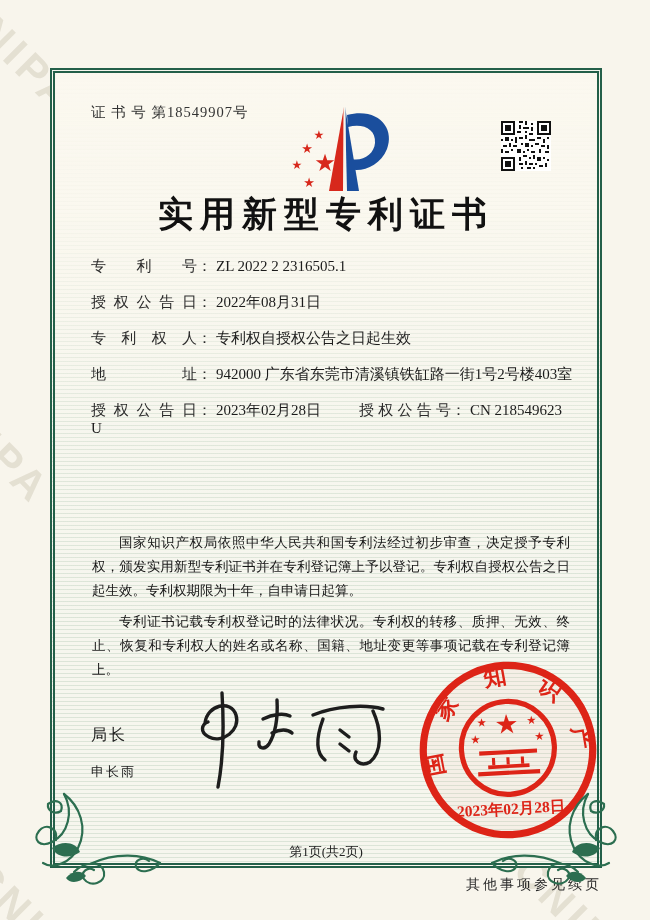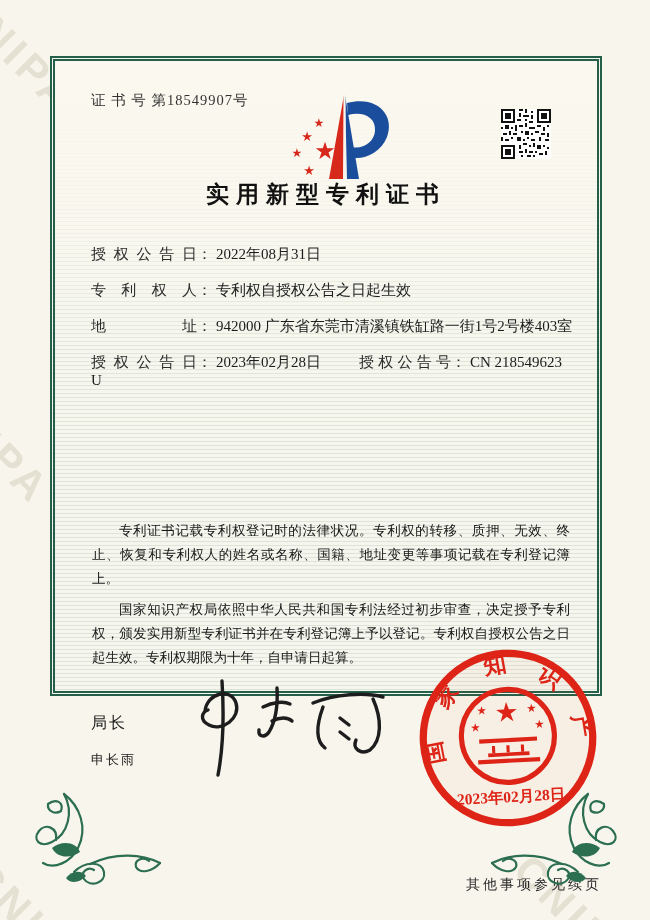--- a/index.html
+++ b/index.html
@@ -12,33 +12,33 @@
   .watermark{
     position:absolute;z-index:0;
     font-family:"Liberation Sans","DejaVu Sans",sans-serif;
     font-weight:bold;font-size:42px;letter-spacing:5px;
     color:rgba(150,140,112,0.20);
     transform:rotate(45deg);transform-origin:left top;
     white-space:nowrap;pointer-events:none;
   }
   .frame{
     position:absolute;z-index:1;
-    left:50px;top:56px;width:552px;height:640px;box-sizing:border-box;
+    left:50px;top:68px;width:552px;height:800px;box-sizing:border-box;
     border:5px double #235f49;
     background:
       linear-gradient(180deg,#fbf8ef 0%,rgba(251,248,239,0.85) 18%,rgba(251,248,239,0.15) 45%,rgba(251,248,239,0) 70%),
       repeating-linear-gradient(180deg,rgba(125,165,135,0.22) 0px,rgba(125,165,135,0.22) 1px,rgba(255,255,255,0) 1px,rgba(255,255,255,0) 4px),
       #f6f6ee;
   }
   .cert-no{position:absolute;left:36px;top:30px;font-size:14.5px;letter-spacing:1px;color:#333;}
   .logo{position:absolute;left:218px;top:30px;}
   .qr{position:absolute;left:446px;top:48px;}
   .title{
     position:absolute;left:0;top:118px;width:100%;text-align:center;
-    font-size:23px;font-weight:bold;letter-spacing:7px;color:#111;
+    font-size:35px;font-weight:bold;letter-spacing:7px;color:#111;
   }
   .content{position:absolute;left:36px;top:184px;width:482px;font-size:15px;}
   .row{margin-bottom:17px;white-space:nowrap;}
   .flabel{
     display:inline-block;width:106px;vertical-align:top;
     text-align:justify;text-align-last:justify;color:#2b2b2b;
   }
   .flabel.narrow{width:92px;}
   .colon{margin:0 4px 0 0;color:#2b2b2b;}
   .fvalue{color:#1c1c1c;white-space:normal;}
@@ -154,36 +154,39 @@
         <rect x="20" y="2" width="3" height="3" fill="#111111"></rect>
       <rect x="1" y="19" width="5" height="5" fill="#ffffff"></rect>
         <rect x="2" y="20" width="3" height="3" fill="#111111"></rect>
     </g>
   </svg>
 
   <div class="title">实用新型专利证书</div>
 
   <div class="content">
     <div class="row">
+      <span class="flabel">专利号</span><span class="colon">：</span><span class="fvalue">ZL 2022 2 2316505.1</span>
+    </div>
+    <div class="row">
       <span class="flabel">授权公告日</span><span class="colon">：</span><span class="fvalue">2022年08月31日</span>
     </div>
     <div class="row">
       <span class="flabel">专利权人</span><span class="colon">：</span><span class="fvalue">专利权自授权公告之日起生效</span>
     </div>
     <div class="row">
       <span class="flabel">地址</span><span class="colon">：</span><span class="fvalue">942000 广东省东莞市清溪镇铁缸路一街1号2号楼403室</span>
     </div>
     <div class="row">
       <span class="grant-left"><span class="flabel">授权公告日</span><span class="colon">：</span><span class="fvalue">2023年02月28日</span></span><span><span class="flabel narrow">授权公告号</span><span class="colon">：</span><span class="fvalue">CN 218549623 U</span></span>
     </div>
   </div>
 
   <div class="paras">
+    <p>国家知识产权局依照中华人民共和国专利法经过初步审查，决定授予专利权，颁发实用新型专利证书并在专利登记簿上予以登记。专利权自授权公告之日起生效。专利权期限为十年，自申请日起算。</p>
     <p>专利证书记载专利权登记时的法律状况。专利权的转移、质押、无效、终止、恢复和专利权人的姓名或名称、国籍、地址变更等事项记载在专利登记簿上。</p>
-    <p>国家知识产权局依照中华人民共和国专利法经过初步审查，决定授予专利权，颁发实用新型专利证书并在专利登记簿上予以登记。专利权自授权公告之日起生效。专利权期限为十年，自申请日起算。</p>
   </div>
 
   <div class="sig-role">局长</div>
   <div class="sig-name">申长雨</div>
 
   <svg class="sig-script" width="232" height="112" viewBox="0 0 232 112">
     <g fill="none" stroke="#1d1d1d" stroke-width="3.4" stroke-linecap="round">
       <path d="M28,38 C30,20 54,14 59,30 C64,45 45,59 32,52 C22,47 25,39 31,37"></path>
       <path d="M45,8 C47,40 46,76 41,102"></path>
       <path d="M86,34 C96,29 107,28 113,31"></path>
@@ -215,20 +218,21 @@
       <rect x="62" y="90" width="56" height="4"></rect>
       <rect x="74" y="97" width="3" height="7"></rect>
         <rect x="88" y="97" width="3" height="7"></rect>
         <rect x="102" y="97" width="3" height="7"></rect>
       <rect x="70" y="104" width="40" height="3.5"></rect>
       <rect x="60" y="110" width="60" height="4"></rect>
     </g>
     <text x="90" y="152" font-size="15" font-weight="bold" fill="#dd2417" text-anchor="middle">2023年02月28日</text>
   </svg>
 
+  <div class="page-no">第1页(共2页)</div>
 </div>
 
 <svg class="flourish left" width="134" height="102" viewBox="0 0 134 102">
   <g fill="none" stroke="#2c6e50" stroke-width="2.2" stroke-linecap="round">
     <path d="M34,4 C44,22 38,44 22,52 C10,58 2,50 9,41 C15,33 28,37 26,50"></path>
     <path d="M34,4 C50,16 58,38 48,58 C41,72 24,80 13,73"></path>
     <path d="M44,82 C56,70 72,72 74,82 C76,93 60,98 54,89 C50,82 58,76 64,80"></path>
     <path d="M60,74 C86,62 112,64 130,73"></path>
     <path d="M130,73 C122,82 110,84 106,77 C104,70 113,66 119,71"></path>
     <path d="M18,14 C26,8 34,12 31,21 C25,25 17,21 18,14 Z"></path>

